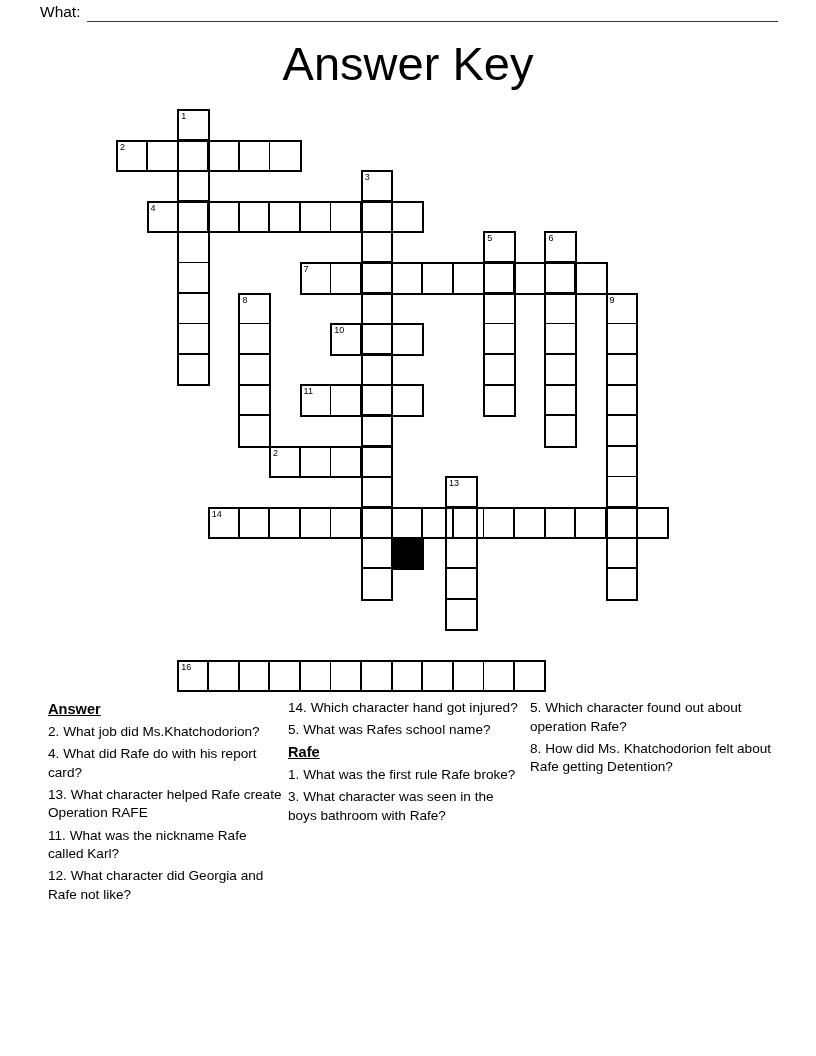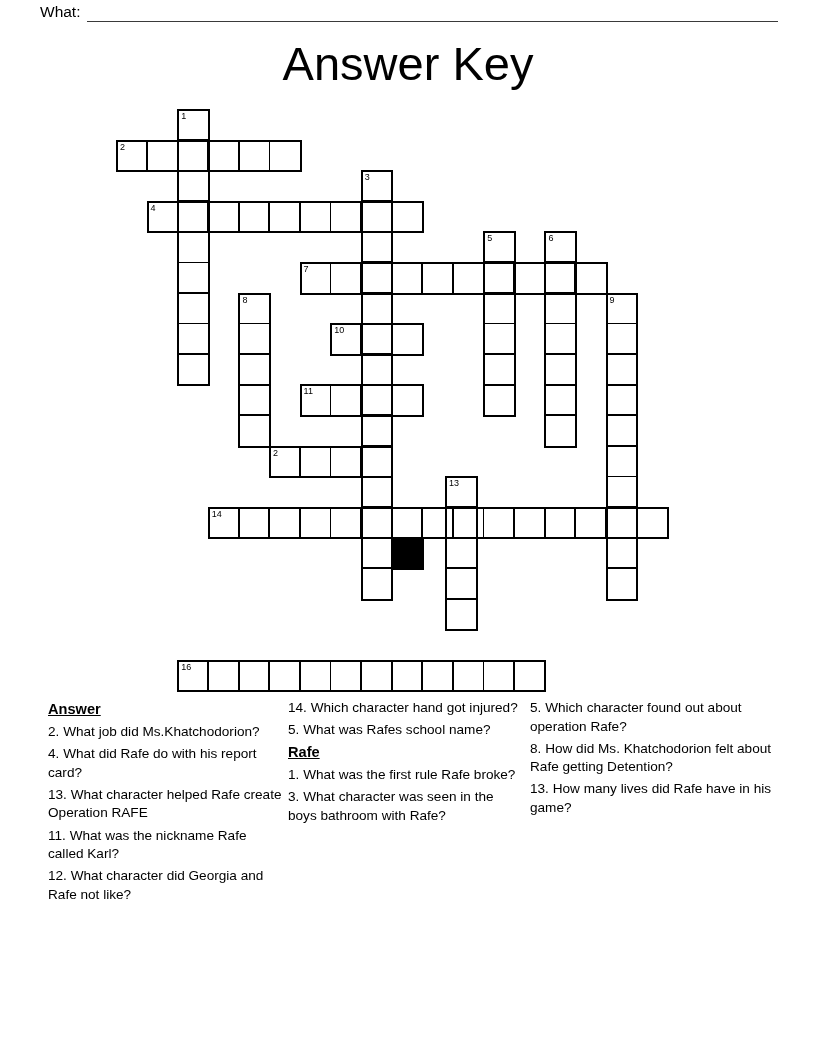--- a/index.html
+++ b/index.html
@@ -197,15 +197,14 @@
     <div class="clue-col" style="left: 288px; width: 232px;">
       <p class="clue"><b>14. </b>Which character hand got injured?</p>
       <p class="clue"><b>5. </b>What was Rafes school name?</p>
       <div class="clue-header">Rafe</div>
       <p class="clue"><b>1. </b>What was the first rule Rafe broke?</p>
       <p class="clue"><b>3. </b>What character was seen in the boys bathroom with Rafe?</p>
     </div>
     <div class="clue-col" style="left: 530px; width: 242px;">
       <p class="clue"><b>5. </b>Which character found out about operation Rafe?</p>
       <p class="clue"><b>8. </b>How did Ms. Khatchodorion felt about Rafe getting Detention?</p>
-      <p class="clue"><b>13. </b>How many lives did Rafe have in his game?</p>
     </div>
   </div>
 
 </body></html>

